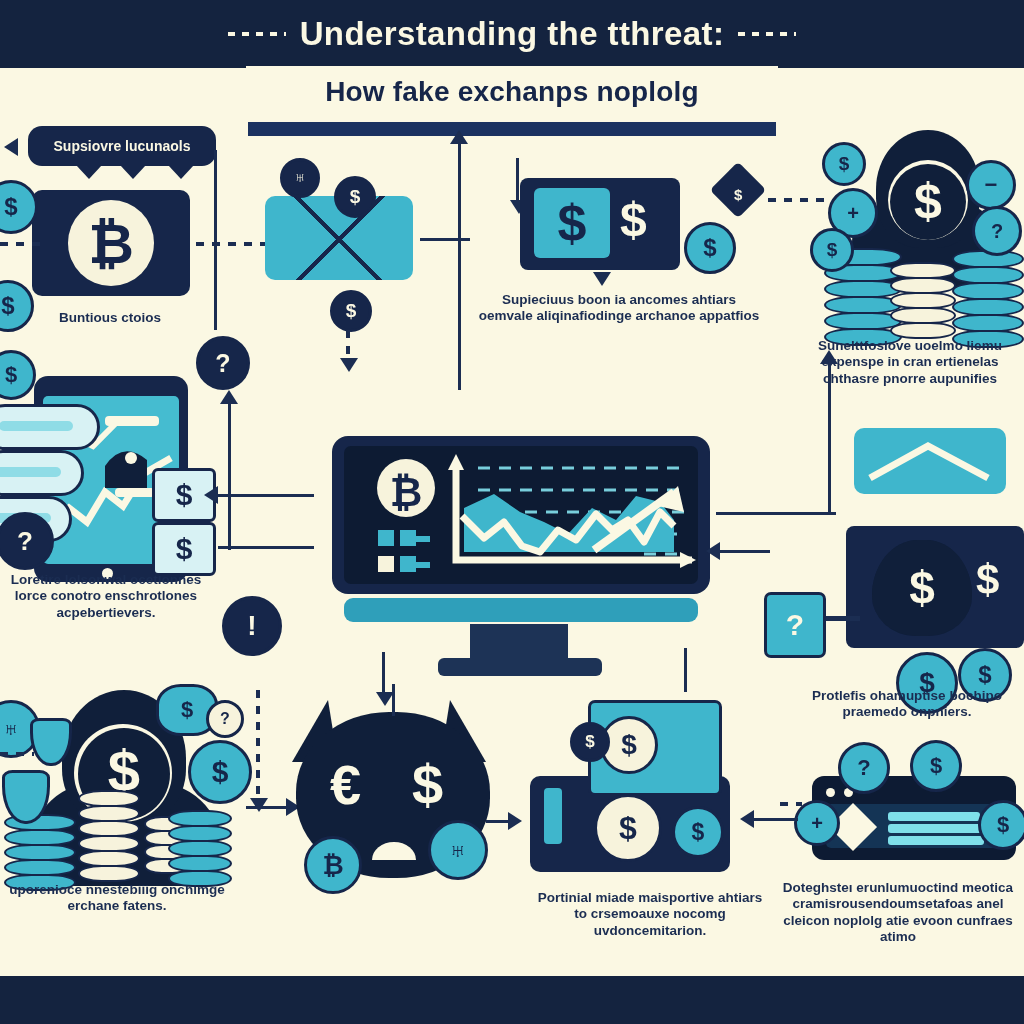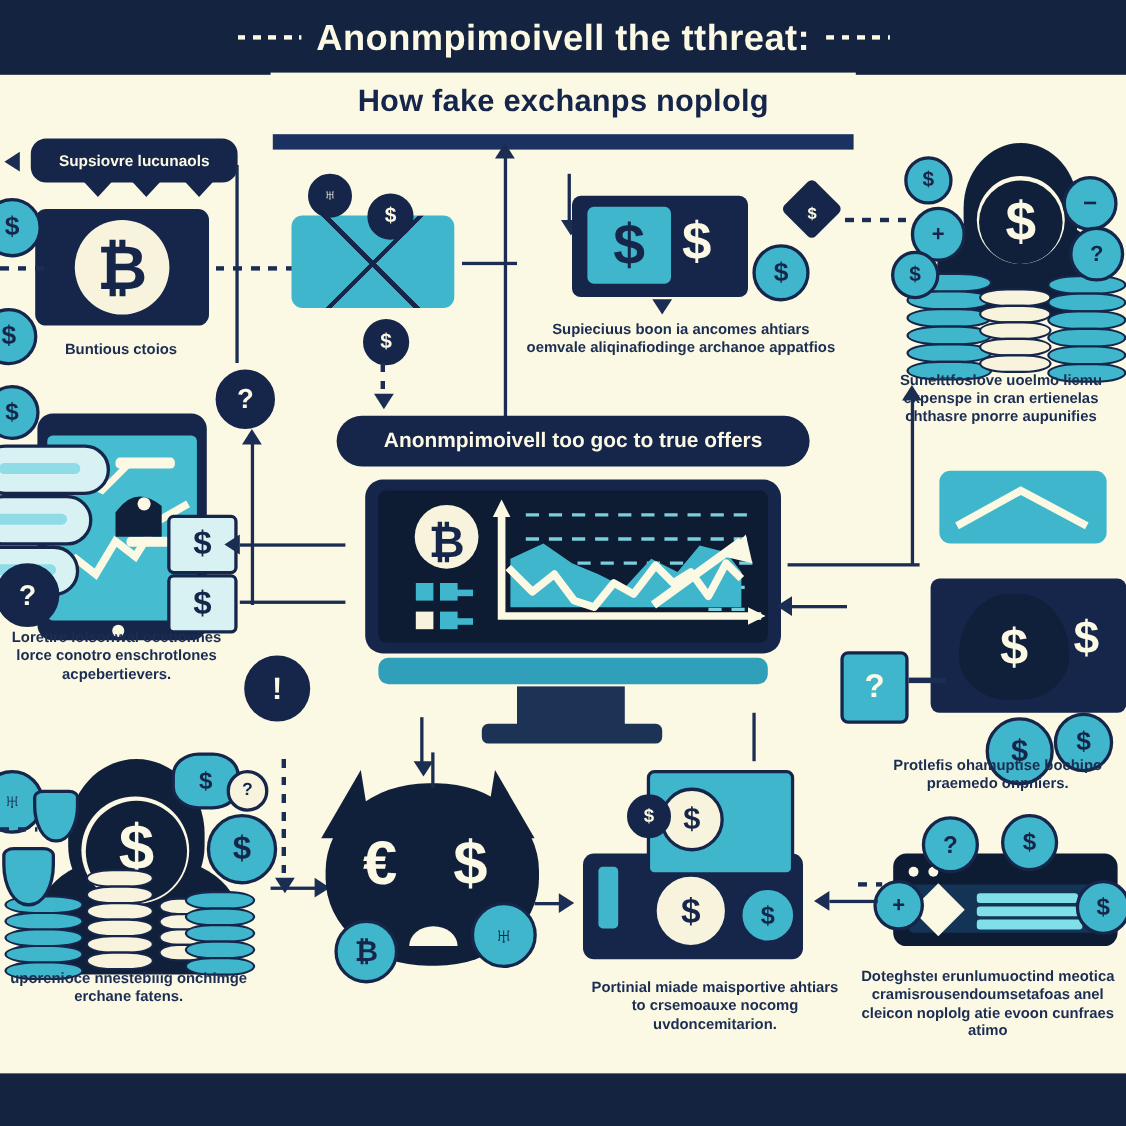--- a/index.html
+++ b/index.html
@@ -100,21 +100,21 @@
 <body>
 
 <div id="stage">
 
   <div class="band-top"></div>
   <div class="canvas"></div>
   <div class="band-bottom"></div>
 
   <div class="title-main">
     <span class="dotline"></span>
-    <span>Anonmpimoivell the tthreat:</span>
+    <span>Understanding the tthreat:</span>
     <span class="dotline"></span>
   </div>
   <div class="title-sub-wrap">
     <span class="title-sub">How fake exchanps noplolg</span>
   </div>
   <div class="title-rule"></div>
 
   <div class="bubble" style="left:28px;top:126px;width:188px;height:40px;font-size:14px;">
     <span>Supsiovre lucunaols</span>
     <span class="tail" style="left:48px;"></span>
@@ -196,23 +196,20 @@
 
   <div class="coin" style="left:822px;top:142px;width:38px;height:38px;font-size:19px;">$</div>
   <div class="coin" style="left:828px;top:188px;width:44px;height:44px;font-size:20px;">+</div>
   <div class="coin" style="left:966px;top:160px;width:44px;height:44px;font-size:22px;">−</div>
   <div class="coin" style="left:972px;top:206px;width:44px;height:44px;font-size:20px;">?</div>
   <div class="coin" style="left:810px;top:228px;width:38px;height:38px;font-size:19px;">$</div>
   <div class="hdot" style="left:768px;top:198px;width:58px;"></div>
 
   <div class="cap" style="left:796px;top:338px;width:228px;">Sunelttfoslove uoelmo liemu expenspe in cran ertienelas chthasre pnorre aupunifies</div>
 
-  <div class="bubble" style="left:306px;top:378px;width:430px;height:46px;border-radius:26px;font-size:19px;">
-    <span>Anonmpimoivell too goc to true offers</span>
-  </div>
 
   <div class="tab-body" style="left:34px;top:376px;width:154px;height:206px;">
     <div class="tab-screen" style="left:9px;top:20px;width:136px;height:168px;">
       <svg width="136" height="168" viewBox="0 0 136 168">
         <polyline points="6,130 26,112 44,126 62,96 80,110 100,78 128,62" fill="none" stroke="#fbf8e3" stroke-width="7"></polyline>
         <polyline points="4,58 26,38 50,50 74,26" fill="none" stroke="#fbf8e3" stroke-width="6"></polyline>
         <rect x="62" y="20" width="54" height="10" rx="4" fill="#fbf8e3"></rect>
         <rect x="72" y="92" width="40" height="9" rx="4" fill="#fbf8e3"></rect>
         <path d="M62 70 q18 -26 42 -6 l0 28 l-42 0 z" fill="#101f3a"></path>
         <circle cx="88" cy="62" r="6" fill="#fbf8e3"></circle>

